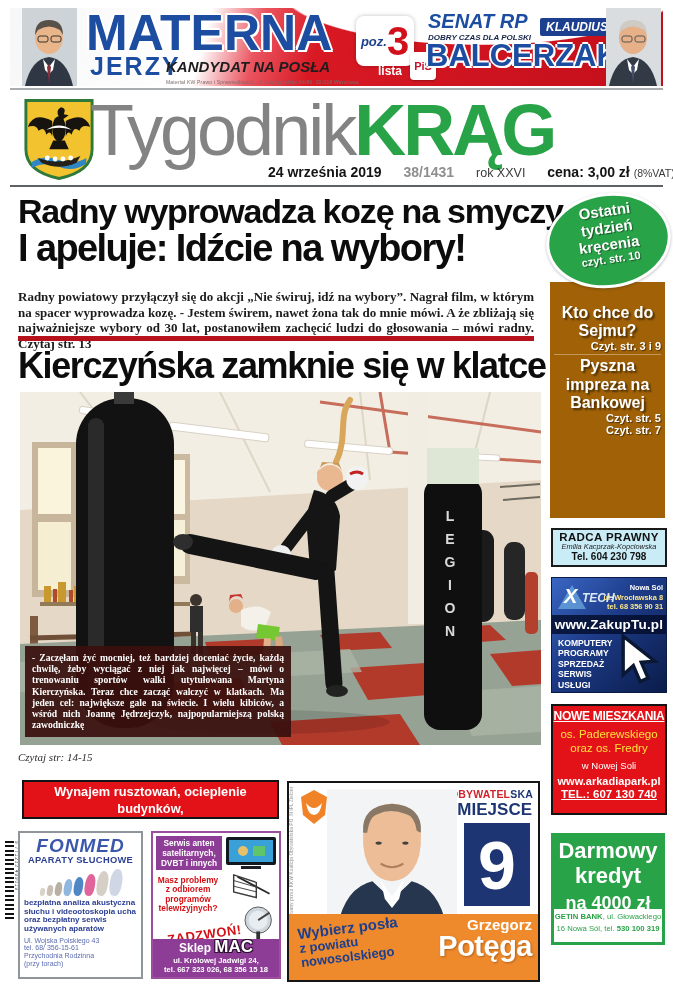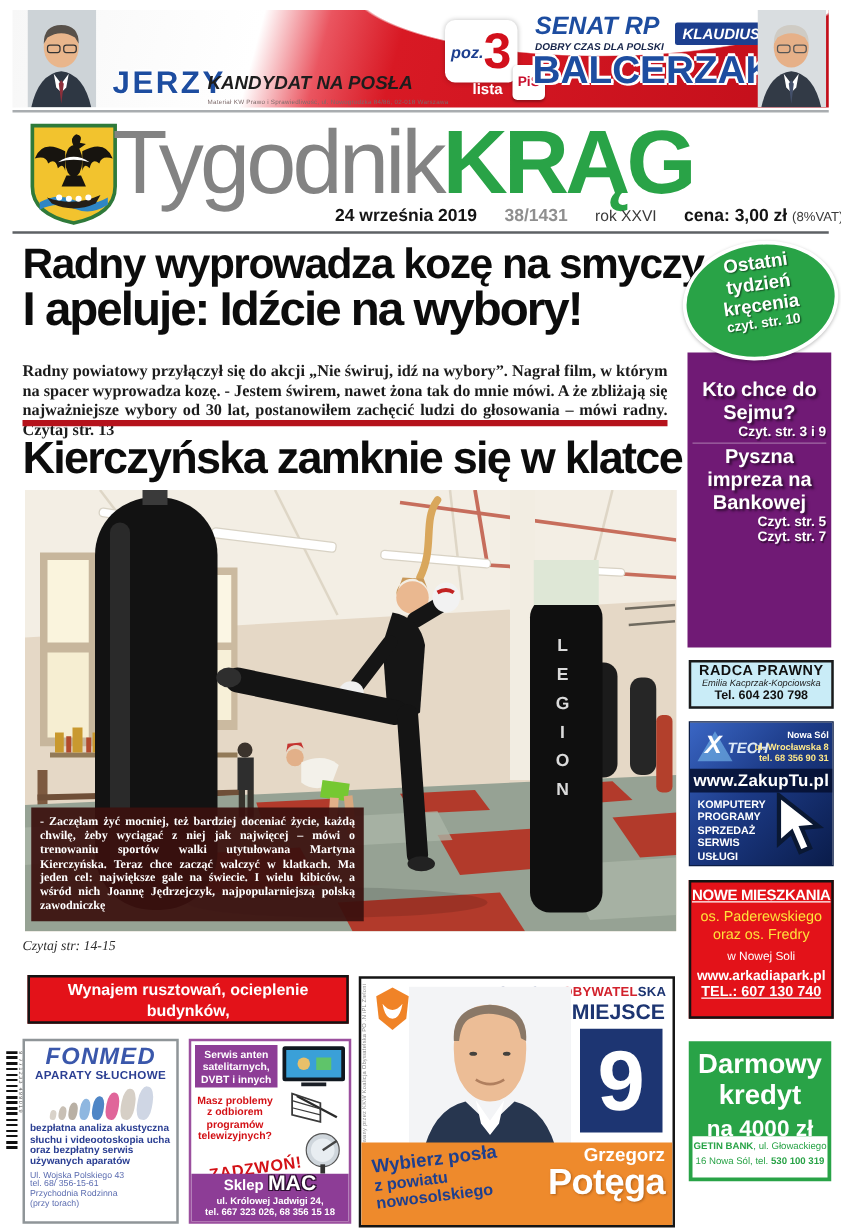--- a/index.html
+++ b/index.html
@@ -111,21 +111,21 @@
   .ko-portrait{position:absolute;left:38px;top:6px;}
   .ko-band{position:absolute;left:0;bottom:0;width:100%;height:66px;background:#ee8a2c;}
   .ko-cta{position:absolute;left:10px;top:6px;transform:rotate(-7deg);color:#1d3f8f;font-weight:800;line-height:1.08;}
   .ko-cta .c1{font-size:15px;} .ko-cta .c2{font-size:13px;} .ko-cta .c3{font-size:13px;}
   .ko-name{position:absolute;right:6px;top:0px;text-align:right;color:#fff;line-height:1;}
   .ko-first{font-size:15px;font-weight:700;margin-top:3px;}
   .ko-last{font-size:29px;font-weight:800;letter-spacing:-.5px;
     text-shadow:1px 1px 2px rgba(90,40,0,.4);}
 
   
-  .g-rect{left:550px;top:282px;width:115px;height:236px;background:#701a75;color:#fff;text-align:center;
+  .g-rect{left:550px;top:282px;width:115px;height:236px;background:#a16207;color:#fff;text-align:center;
     padding-top:0;box-sizing:border-box;}
   .g-item-title{font-size:16px;font-weight:800;line-height:1.14;
     text-shadow:2px 2px 2px rgba(0,0,0,.55);}
   .g-item-ref{font-size:11px;font-weight:800;text-align:right;padding-right:4px;
     text-shadow:1px 1px 1px rgba(0,0,0,.5);}
   .g-div{height:1px;background:rgba(255,255,255,.35);margin:2px 4px;}
   .g-oval{left:546px;top:193px;width:119px;height:89px;background:#29a347;border:3px solid #fff;
     border-radius:50%;transform:rotate(-8deg);color:#fff;text-align:center;
     box-shadow:0 1px 3px rgba(0,0,0,.25);}
   .g-oval .o1{margin-top:7px;font-size:15px;font-weight:800;line-height:1.12;
@@ -178,20 +178,21 @@
     <svg class="abs b-photo" style="left:12px;" viewBox="0 0 55 78">
       <rect width="55" height="78" fill="#cdd3d7"></rect>
       <ellipse cx="27" cy="30" rx="14" ry="16" fill="#e9b68c"></ellipse>
       <path d="M13,27 q0,-15 14,-15 q14,0 14,15 l-3,-5 q-11,-7 -22,0 z" fill="#58514a"></path>
       <rect x="16" y="28" width="10" height="6" rx="2" fill="none" stroke="#333" stroke-width="1"></rect>
       <rect x="29" y="28" width="10" height="6" rx="2" fill="none" stroke="#333" stroke-width="1"></rect>
       <path d="M3,78 q6,-27 24,-29 q18,2 24,29 z" fill="#2e3743"></path>
       <path d="M21,51 l6,8 6,-8 -2,11 -4,4 -4,-4 z" fill="#fff"></path>
       <path d="M25,59 l2,-3 2,3 -2,16 z" fill="#8c2f3a"></path>
     </svg>
+    <div class="abs b-name-main">MATERNA</div>
     <div class="abs b-first">JERZY</div>
     <div class="abs b-role">KANDYDAT NA POSŁA</div>
     <div class="abs b-fine">Materiał KW Prawo i Sprawiedliwość, ul. Nowogrodzka 84/86, 02-018 Warszawa</div>
     <div class="abs poz-box">
       <span class="poz-lbl">poz.</span>
       <span class="poz-num">3</span>
     </div>
     <div class="abs b-senat">SENAT RP</div>
     <div class="abs b-slogan">DOBRY CZAS DLA POLSKI</div>
     <div class="abs b-lista">lista</div>

